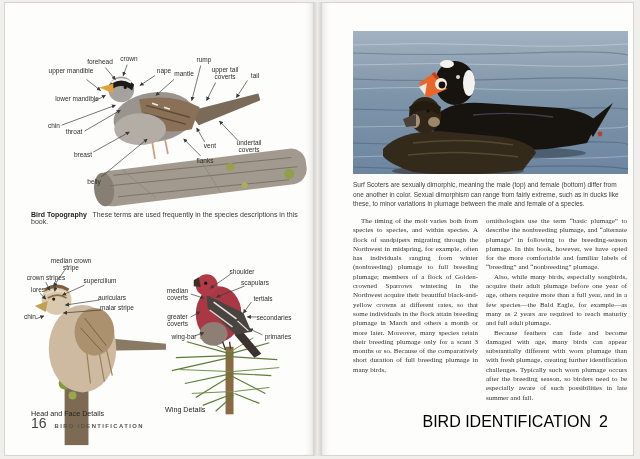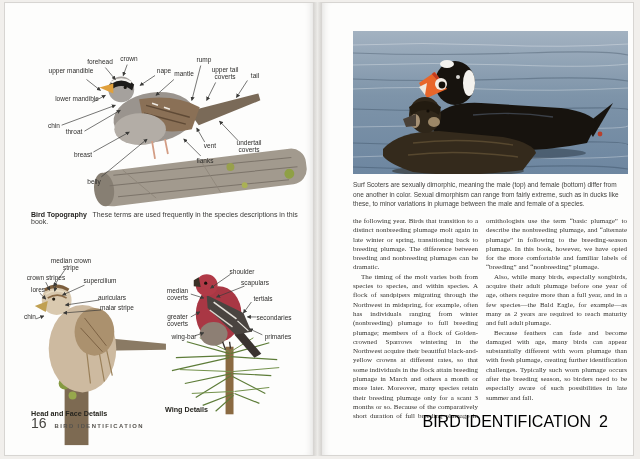--- a/index.html
+++ b/index.html
@@ -7,21 +7,21 @@
          font-family:"Liberation Sans",sans-serif;}
   .page{position:absolute;top:2px;height:454px;background:#fdfdfc;border:1px solid #d7d5d2;box-sizing:border-box;}
   .page.left{left:4px;width:310px;box-shadow:inset -7px 0 9px -7px rgba(40,35,30,.18);}
   .page.right{left:321px;width:313px;box-shadow:inset 7px 0 9px -7px rgba(40,35,30,.18);}
   .gutter{position:absolute;top:2px;left:314px;width:7px;height:454px;
           background:linear-gradient(to right,#d9d7d4,#ecebe8,#d9d7d4);}
   .art{position:absolute;inset:0;width:100%;height:100%;}
   .lbl{position:absolute;font-size:6.5px;line-height:1.12;color:#2e2d2b;text-align:center;}
   .figcap{position:absolute;font-size:7px;color:#3a3937;}
   .figcap b{color:#201f1d;}
-  .cap-bold{position:absolute;font-size:7.2px;font-weight:700;color:#26251f;}
+  .cap-bold{position:absolute;font-size:7.2px;font-weight:400;color:#26251f;}
   .folio{position:absolute;bottom:24px;display:flex;align-items:baseline;gap:8px;}
   .folio .num{font-size:14px;color:#45433f;}
   .folio .sec{font-size:5.9px;font-weight:700;letter-spacing:1.4px;color:#55524d;}
   .photo{position:absolute;left:31px;top:28px;width:275px;height:143px;overflow:hidden;}
   .photocap{position:absolute;left:31px;top:177px;width:275px;font-size:6.5px;line-height:9.6px;color:#3f3e3b;}
   .cols{position:absolute;left:31px;top:214px;width:274px;display:flex;gap:8px;}
   .col{font-family:"Liberation Serif",serif;font-size:7px;line-height:9.3px;color:#34322e;
        text-align:justify;overflow:hidden;max-height:206px;}
   .col.c1{width:125px;}
   .col.c2{width:141px;}
@@ -270,21 +270,20 @@
           <polygon points="50,88 63,83 63,95 53,96" fill="#4a4138"></polygon>
           <circle cx="75" cy="80" r="1.6" fill="#120d07"></circle>
         </g>
       </svg>
     </div>
 
     <p class="photocap" style="margin:0">Surf Scoters are sexually dimorphic, meaning the male (top) and female (bottom) differ from one another in color. Sexual dimorphism can range from fairly extreme, such as in ducks like these, to minor variations in plumage between the male and female of a species.</p>
 
     <div class="cols">
       <div class="col c1">
-        <p>the following year. Birds that transition to a distinct nonbreeding plumage molt again in late winter or spring, transitioning back to breeding plumage. The difference between breeding and nonbreeding plumages can be dramatic.</p>
         <p class="ind">The timing of the molt varies both from species to species, and within species. A flock of sandpipers migrating through the Northwest in midspring, for example, often has individuals ranging from winter (nonbreeding) plumage to full breeding plumage; members of a flock of Golden-crowned Sparrows wintering in the Northwest acquire their beautiful black-and-yellow crowns at different rates, so that some individuals in the flock attain breeding plumage in March and others a month or more later. Moreover, many species retain their breeding plumage only for a scant 3 months or so. Because of the comparatively short duration of full breeding plumage in many birds,</p>
       </div>
       <div class="col c2">
         <p>ornithologists use the term “basic plumage” to describe the nonbreeding plumage, and “alternate plumage” in following to the breeding-season plumage. In this book, however, we have opted for the more comfortable and familiar labels of “breeding” and “nonbreeding” plumage.</p>
         <p class="ind">Also, while many birds, especially songbirds, acquire their adult plumage before one year of age, others require more than a full year, and in a few species—the Bald Eagle, for example—as many as 2 years are required to reach maturity and full adult plumage.</p>
         <p class="ind">Because feathers can fade and become damaged with age, many birds can appear substantially different with worn plumage than with fresh plumage, creating further identification challenges. Typically such worn plumage occurs after the breeding season, so birders need to be especially aware of such possibilities in late summer and fall.</p>
       </div>
     </div>
 
     <div class="rfolio">

